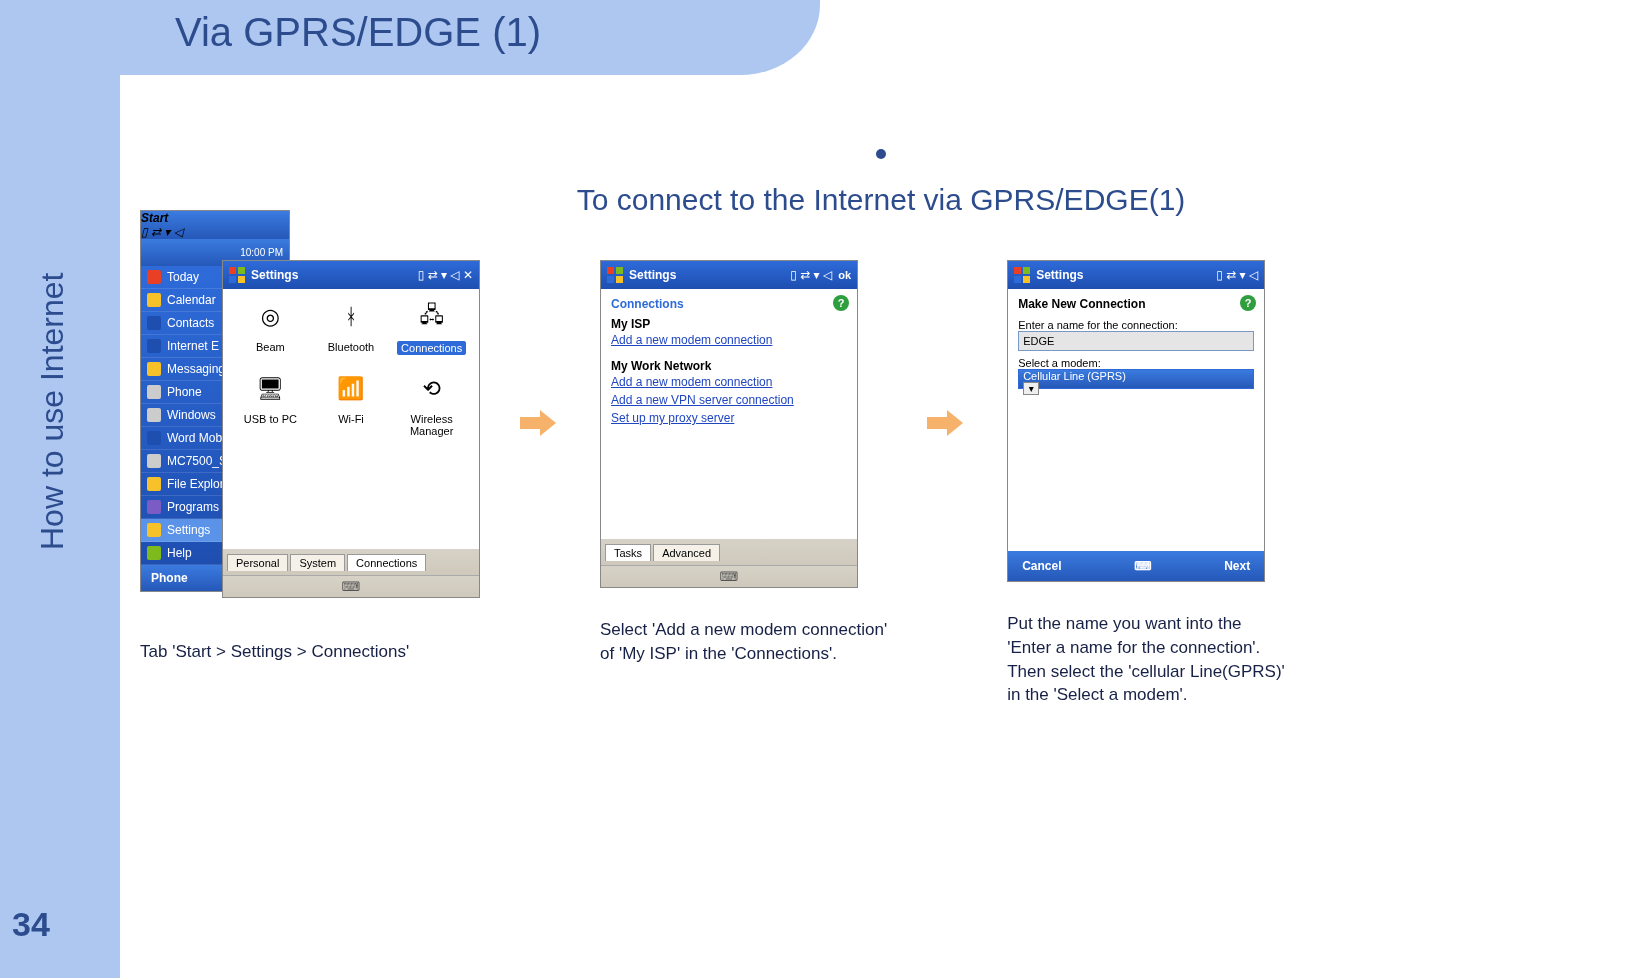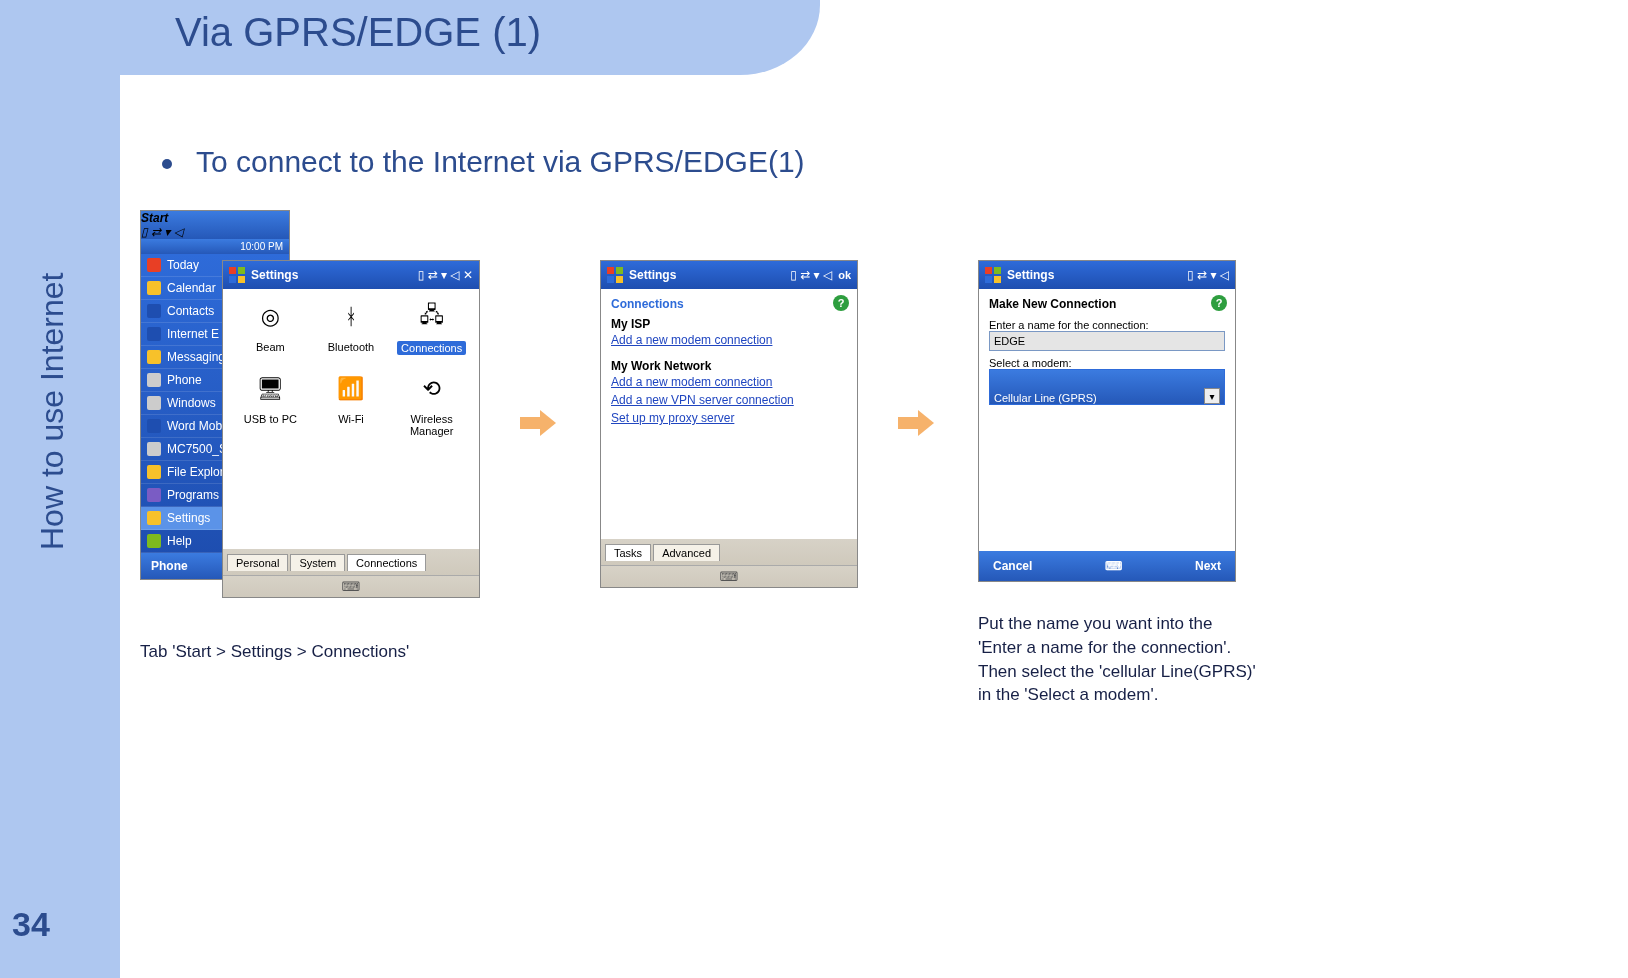--- a/index.html
+++ b/index.html
@@ -57,20 +57,21 @@
   .content-inner {
     position: relative;
     padding-top: 70px;
     padding-left: 30px;
   }
   .bullet-row {
     display: flex;
     align-items: center;
     gap: 24px;
     margin-left: 12px;
+    flex-direction: column;
   }
   .bullet-dot {
     width: 10px; height: 10px;
     background: #2C4C8E;
     border-radius: 50%;
     margin-top: 4px;
   }
   .bullet-text {
     font-size: 30px;
     color: #2C4C8E;
@@ -245,25 +246,25 @@
   .link { color:#2046C0; text-decoration: underline; font-size:12px; padding:2px 0; display:block;}
   
   .form-label { font-size:11px; margin-top:8px;}
   .txt-input{
     width:100%; height:20px;
     border:1px solid #7A98C4;
     font-size:11px; padding:1px 4px;
     background:#e5e5e5; color:#000;
   }
   .sel-box{
-    width:100%; height:36px;
+    width:100%; height:20px;
     background: linear-gradient(#3B7BE0,#2558B8);
     color:#fff; border:1px solid #2E6BD9;
-    display:flex; align-items:flex-end; padding:0 4px;
-    font-size:11px; justify-content:space-between;
+    display:flex; align-items:flex-start; padding:0 4px;
+    font-size:11px; justify-content:space-between;flex-direction:column;
   }
   .sel-box .dd{
     width:16px;height:16px;background:#eee;color:#000;
     display:flex;align-items:center;justify-content:center;
     font-size:10px;border:1px solid #888;
   }
 </style>
 </head>
 <body>
 
@@ -288,21 +289,21 @@
 
   <div class="shot-col">
     <div class="shot1">
 
       <div class="startmenu">
         <div class="titlebar">
           <span class="win-flag"></span>
           <span class="tlabel">Start</span>
           <span class="status-icons">▯ ⇄ ▾ ◁</span>
         </div>
-        <div style="background:linear-gradient(#3B7BE0,#2558B8);color:#fff;font-size:10px;text-align:right;padding:2px 6px;">10:00 PM</div>
+        <div style="background:linear-gradient(#3B7BE0,#2558B8);color:#fff;font-size:10px;text-align:right;padding:8px 6px;">10:00 PM</div>
         <div class="menu-body" id="start-menu-body">
             <div class="mi">
               <span class="mini-icon red"></span>
               <span>Today</span>
             </div>
             <div class="mi">
               <span class="mini-icon "></span>
               <span>Calendar</span>
             </div>
             <div class="mi">
@@ -423,20 +424,24 @@
           </div>
       </div>
       <div class="pda-bottom" id="conn-tabs">
           <div class="pda-tab active">Tasks</div>
           <div class="pda-tab">Advanced</div>
         </div>
       <div class="pda-foot">
           <span class="kbd-icon">⌨</span>
         </div>
     </div>
+    <div class="caption">
+      <div>Select 'Add a new modem connection'</div>
+      <div>of 'My ISP' in the 'Connections'.</div>
+    </div>
   </div>
 
   <div class="arrow"></div>
 
   <div class="shot-col">
     <div class="pda" style="margin-top:50px;">
       <div class="titlebar">
         <span class="win-flag"></span>
         <span class="tlabel">Settings</span>
         <span class="status-icons">▯ ⇄ ▾ ◁</span>

